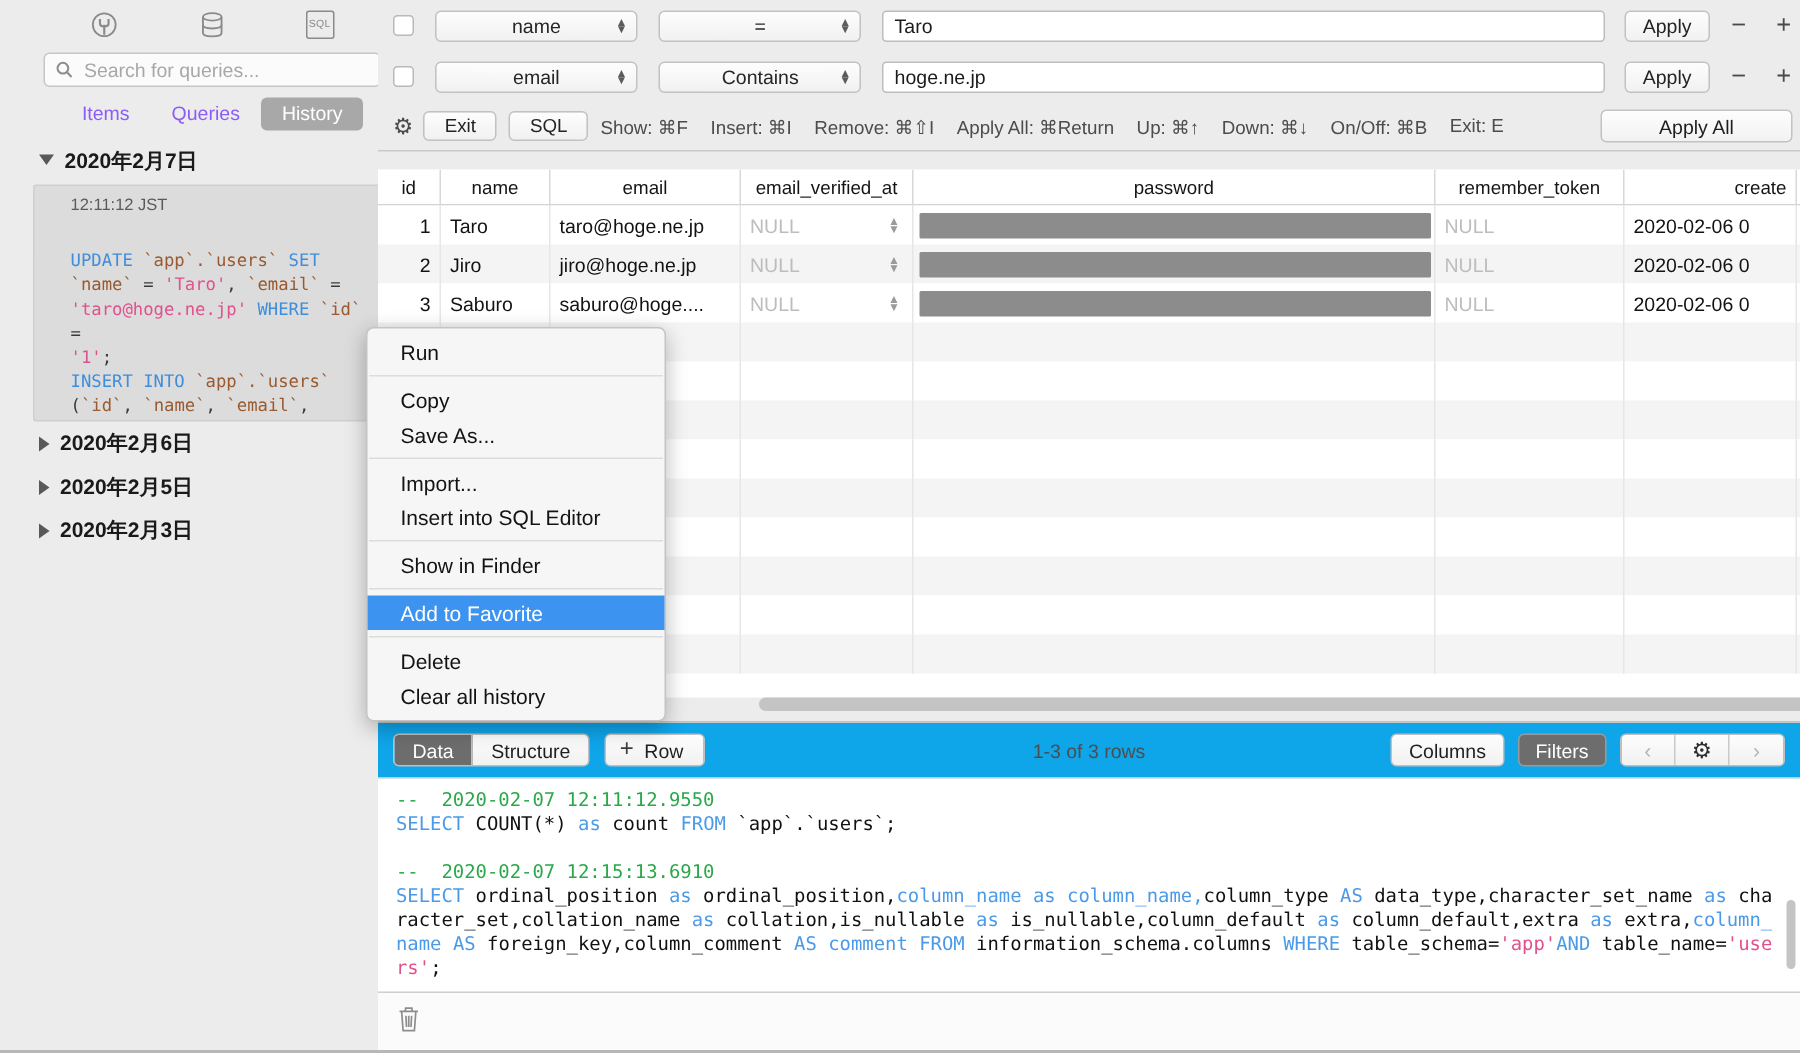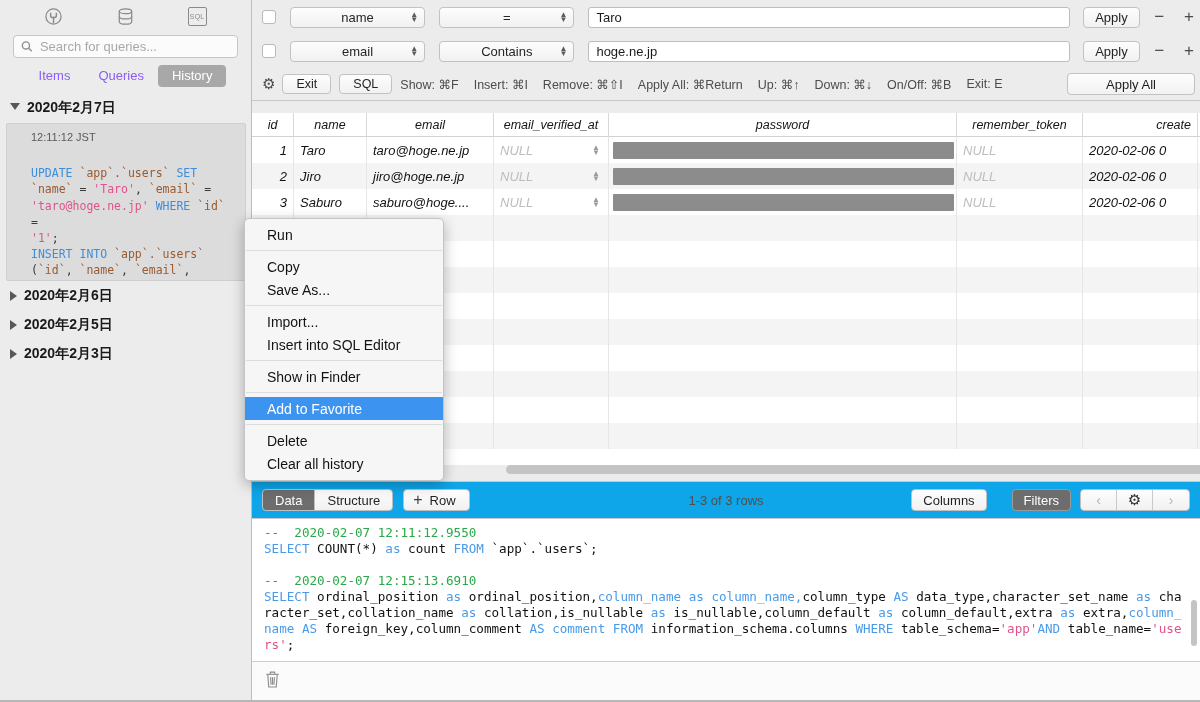--- a/index.html
+++ b/index.html
@@ -12,21 +12,21 @@
     -webkit-font-smoothing: antialiased;
   }
   #app {
     position: relative;
     width: 1200px; height: 702px;
     background: #ececec;
   }
 
   
   #sidebar {
-    position: absolute; left: 0; top: 0;
+    position: absolute; left: 16px; top: 0;
     width: 252px; height: 702px;
     background: #ececec;
     border-right: 1px solid #bdbdbd;
   }
   #sidebar-toolbar {
     height: 33px;
     display: flex;
     align-items: center;
     justify-content: space-around;
     padding: 0 18px;
@@ -241,21 +241,20 @@
   }
 
   
   #grid {
     position: absolute;
     left: 0; top: 113px;
     width: 948px;
     height: 352px;
     background: #ffffff;
     overflow: hidden;
-    font-style: italic;
   }
   #grid-head {
     display: flex;
     height: 24px;
     background: #ffffff;
     border-bottom: 1px solid #d2d2d2;
   }
   .hcell {
     font-size: 12.5px;
     color: #151515;
@@ -356,21 +355,21 @@
     font-size: 13px; color: #4e4e4e;
     pointer-events: none;
   }
   #right-tools { margin-left: auto; display: flex; align-items: center; gap: 9px; }
   .tool-btn {
     height: 22px; padding: 0 11px;
     background: linear-gradient(#fdfdfd,#f1f1f1);
     border: 1px solid #bfbfbf;
     border-radius: 4px;
     font-size: 13px; color: #1f1f1f;
-    display: flex; align-items: center; justify-content: center; margin-left: 16px;
+    display: flex; align-items: center; justify-content: center;
   }
   .tool-btn.on { background: #6d6d6d; color: #ffffff; border-color: #9a9a9a; }
   #nav-group { display: flex; height: 22px; border: 1px solid #bfbfbf; border-radius: 4px; overflow: hidden; background: linear-gradient(#fdfdfd,#f1f1f1); }
   #nav-group > div { width: 36px; display: flex; align-items: center; justify-content: center; border-right: 1px solid #c9c9c9; font-size: 14px; color: #b4b4b4; }
   #nav-group > div:last-child { border-right: none; }
   #nav-group > div.dark { color: #2e2e2e; font-size: 15px; }
 
   
   #console {
     position: absolute;

